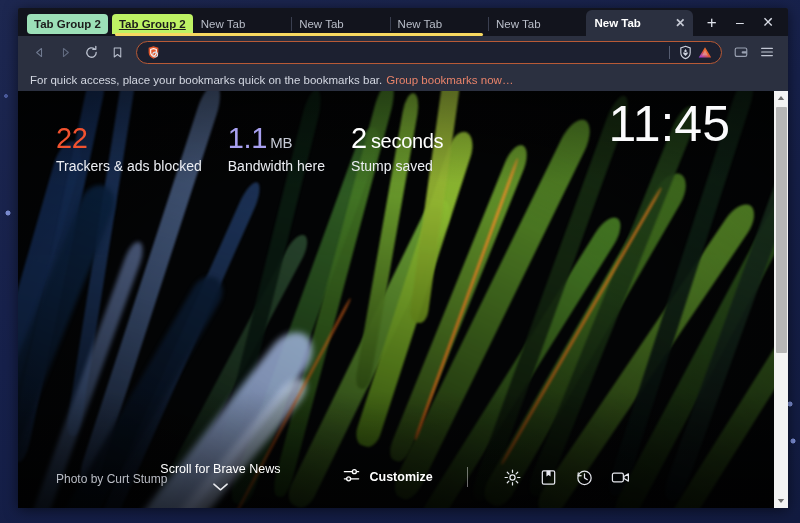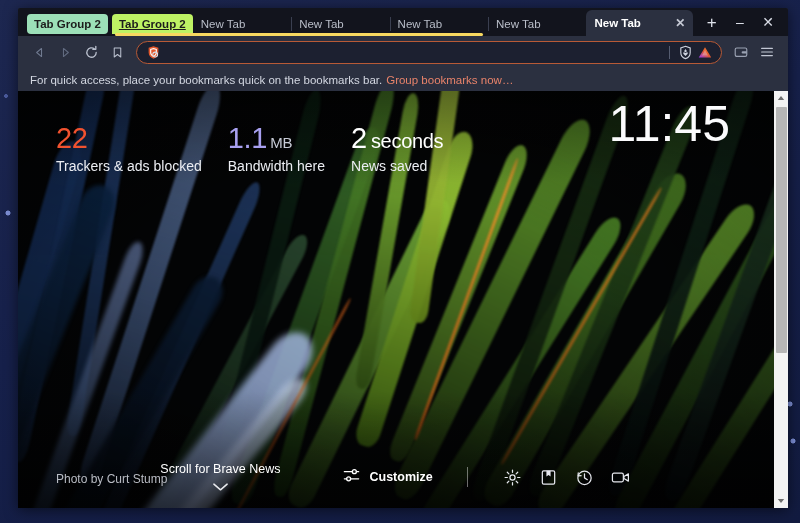--- a/index.html
+++ b/index.html
@@ -378,21 +378,21 @@
       <div class="stat">
         <div class="stat-val" style="color:#a8a0f0">
           <span>1.1</span><span class="unit">MB</span>
         </div>
         <div class="stat-label">Bandwidth here</div>
       </div>
       <div class="stat">
         <div class="stat-val" style="color:#ffffff">
           <span>2</span><span class="word">seconds</span>
         </div>
-        <div class="stat-label">News saved</div>
+        <div class="stat-label">Stump saved</div>
       </div>
     </div>
 
     <div id="clock">11:45</div>
 
     <div id="photo-credit">Photo by Curt Stump</div>
 
     <div id="bottombar">
       <div id="scroll-news">
         <span class="label">Scroll for Brave News</span>

